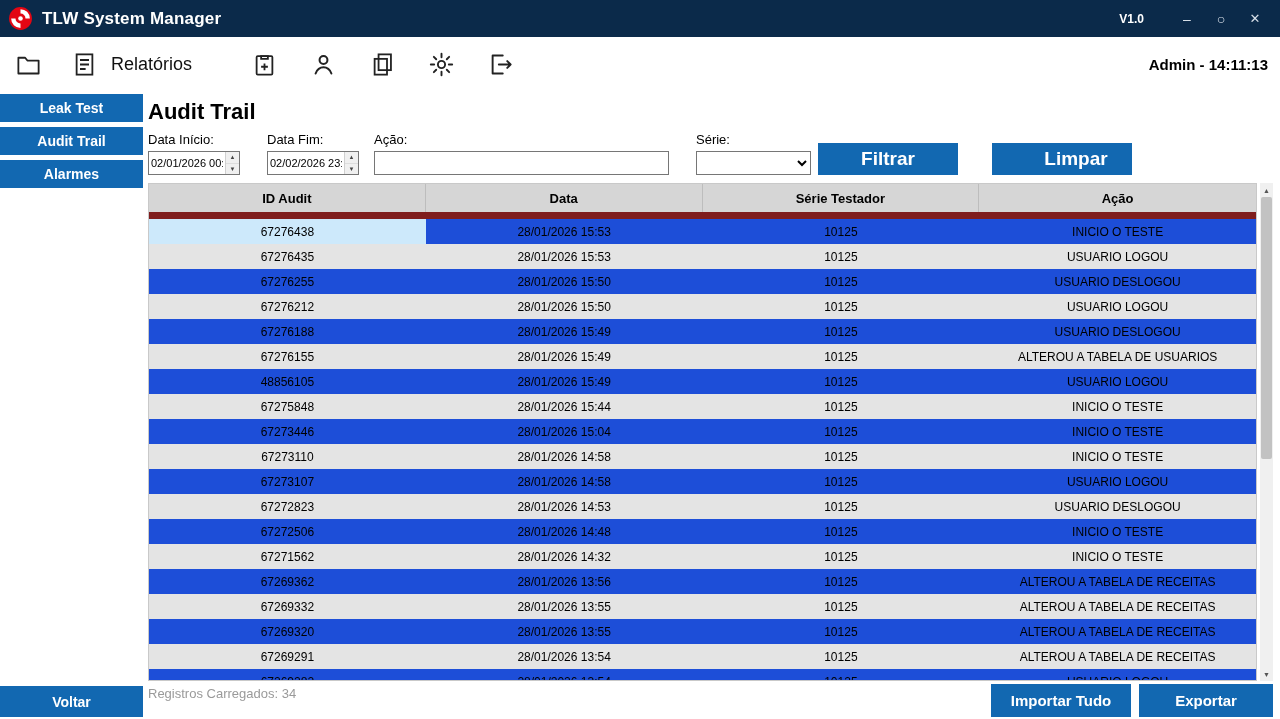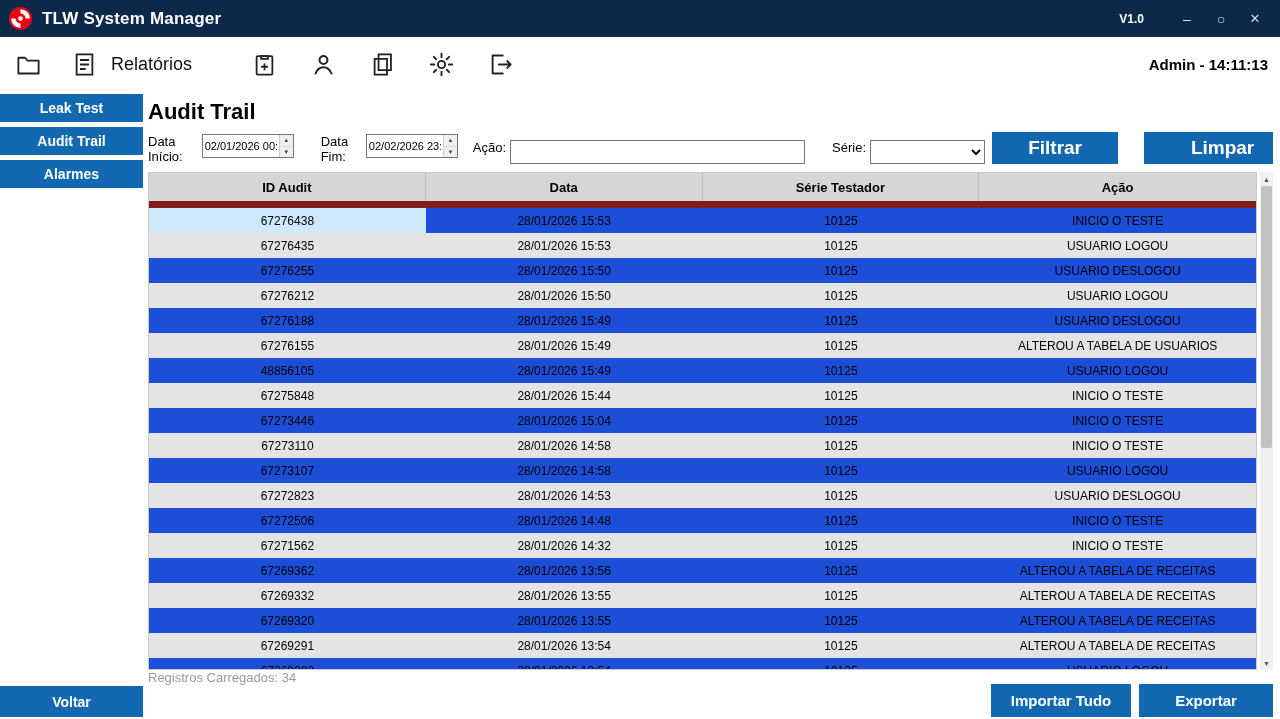--- a/index.html
+++ b/index.html
@@ -32,55 +32,55 @@
   .side-btn { height:28px; background:#1268b1; color:#fff; font-weight:bold; font-size:14px;
               display:flex; align-items:center; justify-content:center; margin-bottom:5px; cursor:pointer; }
   .side-spacer { flex:1; }
   .voltar { height:31px; margin-bottom:2px; }
 
   .main { flex:1; display:flex; flex-direction:column; padding:2px 7px 0 5px; min-width:0; }
   .page-title { font-size:22px; font-weight:600; color:#000; margin:5px 0 7px 0; }
 
   
   .filters { display:flex; align-items:flex-end; margin-bottom:8px; }
-  .fgroup { display:flex; flex-direction:row; gap:4px; }
+  .fgroup { display:flex; flex-direction:column; gap:4px; }
   .flabel { font-size:13px; color:#000; }
   .dtwrap { display:flex; border:1px solid #767676; height:24px; width:92px; background:#fff; }
   .dtwrap input { border:none; outline:none; flex:1; min-width:0; font-size:11px; padding:0 2px; font-family:inherit; }
   .spin { width:14px; border-left:1px solid #d0d0d0; display:flex; flex-direction:column; }
   .spin .sbtn { flex:1; font-size:6px; line-height:1; display:flex; align-items:center; justify-content:center; color:#444; background:#f0f0f0; cursor:pointer; }
   .spin .sbtn:first-child { border-bottom:1px solid #ddd; }
   .mgap1 { margin-left:27px; }
   .mgap2 { margin-left:15px; }
   .acao-input { width:295px; height:24px; border:1px solid #767676; font-size:13px; padding:0 4px; font-family:inherit; outline:none; }
   .serie-select { width:115px; height:24px; border:1px solid #767676; font-size:13px; background:#fff; font-family:inherit; outline:none; }
   .btn { background:#1268b1; color:#fff; font-weight:bold; font-size:19px; border:none; cursor:pointer; font-family:inherit; }
   .fbtn { width:140px; height:32px; }
   .filtrar { margin-left:7px; }
-  .limpar { margin-left:26px;padding-left:28px; }
+  .limpar { margin-left:34px;padding-left:28px; }
 
   
   .table-zone { display:flex; flex:0 0 auto; }
   .table { flex:1; border:1px solid #c9c9c9; height:498px; overflow:hidden; background:#fff; }
   .thead { display:grid; grid-template-columns:repeat(4,1fr); background:#d6d6d6; height:35px; border-bottom:7px solid #7f1d1d; }
   .th { font-size:13px; font-weight:bold; color:#000; display:flex; align-items:center; justify-content:center; border-right:1px solid #bdbdbd; cursor:pointer; }
   .th:last-child { border-right:none; }
   .trow { display:grid; grid-template-columns:repeat(4,1fr); height:25px; background:#1d4ed8; }
   .trow.alt { background:#e4e4e4; }
   .tcell { font-size:12px; color:#000; display:flex; align-items:center; justify-content:center; overflow:hidden; white-space:nowrap; }
   .tcell.selected { background:#cde9fb; }
 
   .scrollbar { width:13px; background:#f0f0f0; display:flex; flex-direction:column; align-items:center; margin-left:3px; height:498px; }
   .sb-arrow { height:14px; width:13px; font-size:7px; color:#555; display:flex; align-items:center; justify-content:center; cursor:pointer; }
   .sb-thumb { width:11px; height:262px; background:#c2c2c2; border-radius:2px; cursor:grab; }
   .sb-space { flex:1; }
 
   
   .main-footer { flex:1; display:flex; align-items:flex-end; padding-bottom:2px; }
-  .status { color:#9a9a9a; font-size:13px; align-self:flex-start; }
+  .status { color:#9a9a9a; font-size:13px; align-self:flex-start; margin-top:5px; }
   .foot-spacer { flex:1; }
   .importar { width:140px; height:33px; font-size:15px; }
   .exportar { width:134px; height:33px; font-size:15px; margin-left:8px; }
 </style>
 </head>
 <body>
 
 <div class="window">
 
   <div class="titlebar">

